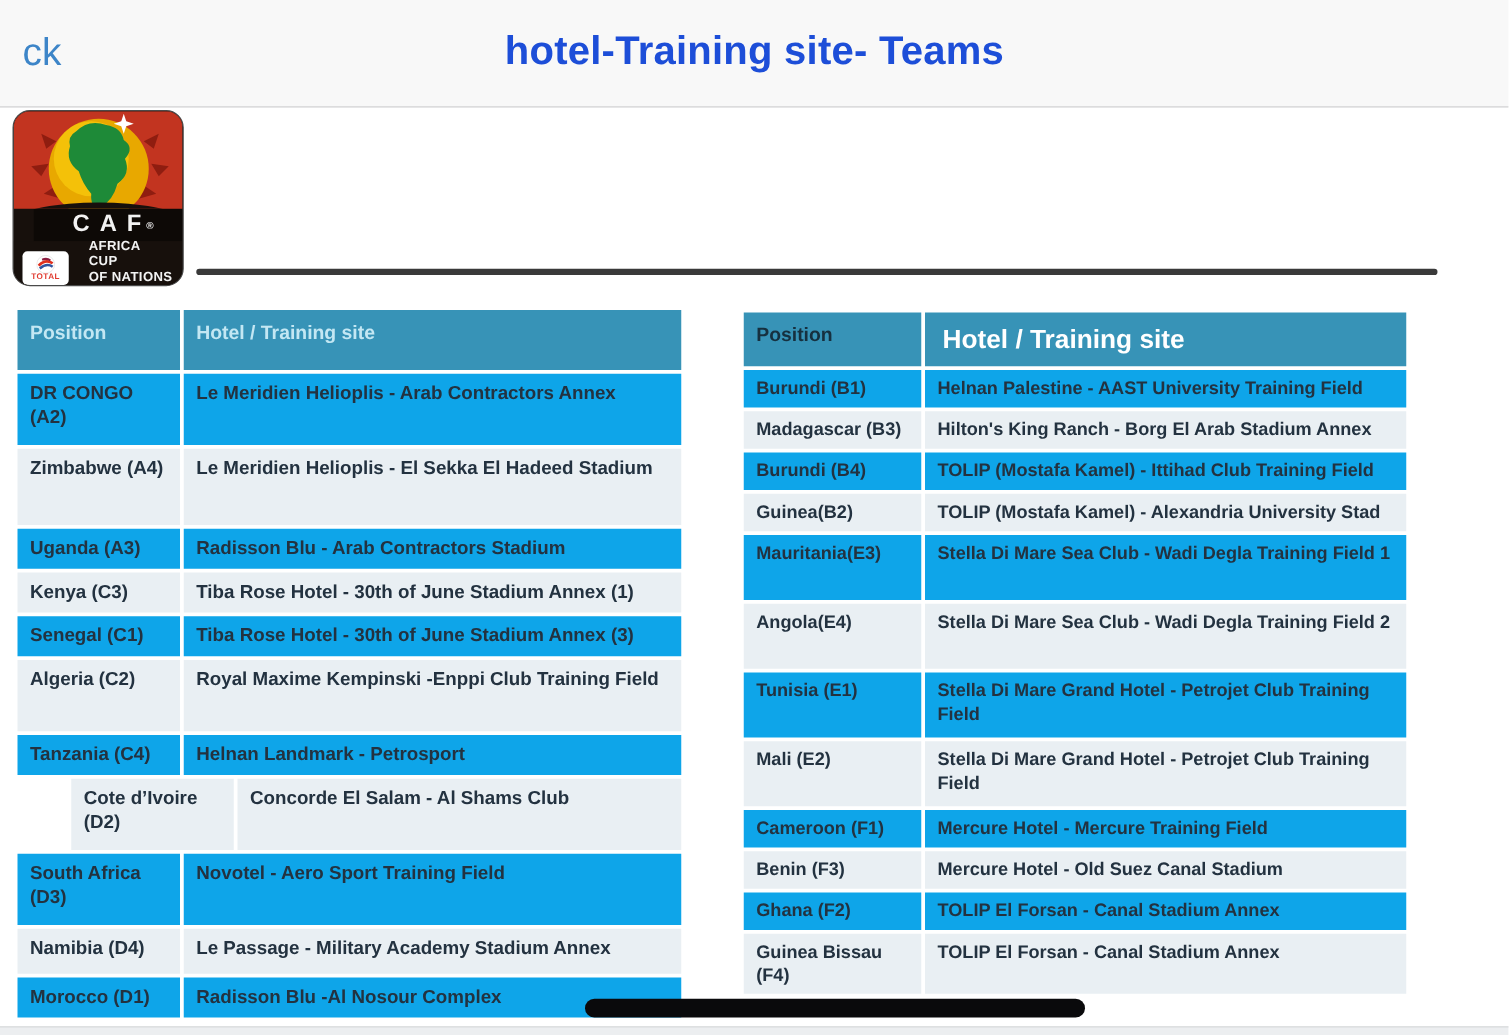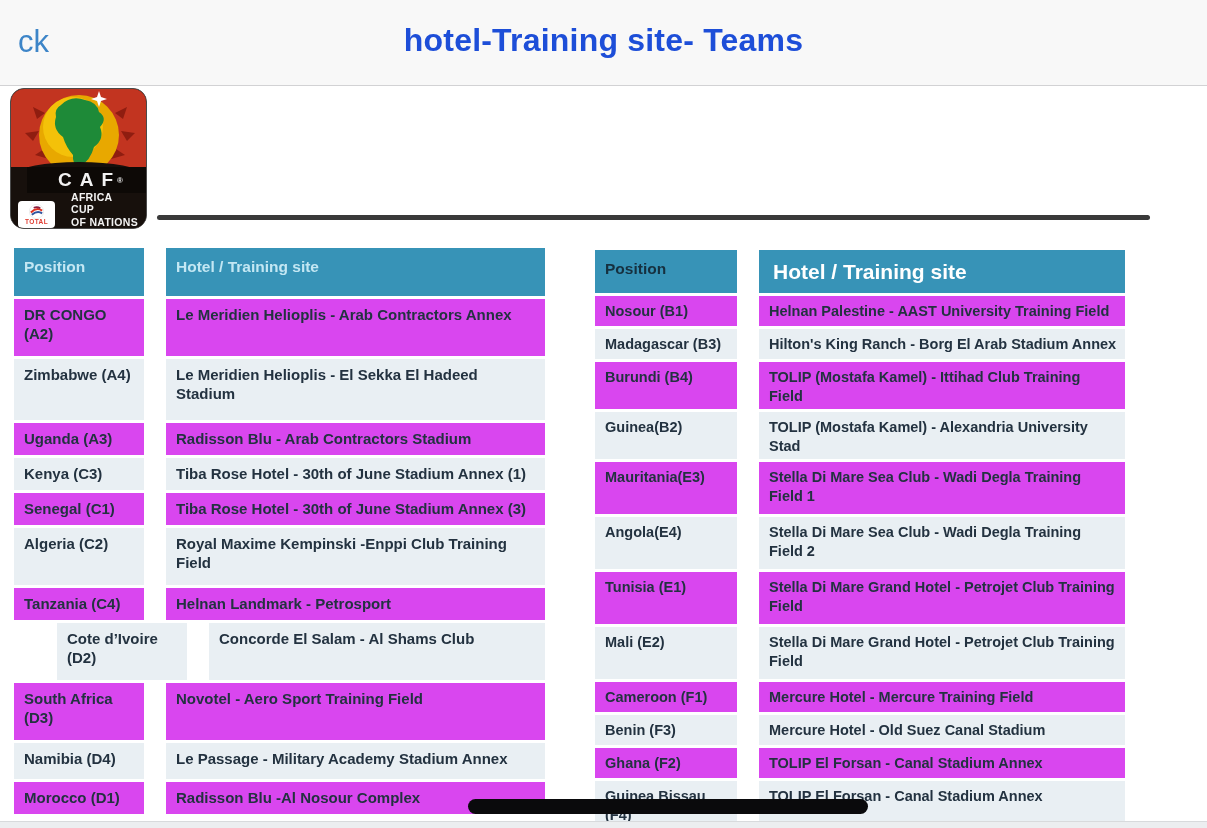--- a/index.html
+++ b/index.html
@@ -47,32 +47,32 @@
   .acn-lines{color:#f3f3f3;font-weight:bold;font-size:10.5px;line-height:1.18;letter-spacing:.3px;}
   
   .divider{
     position:absolute;left:157px;top:215px;width:993px;height:5px;
     background:#3a3a3a;border-radius:3px;
   }
   
   .table{position:absolute;}
   #table-left{left:14px;top:248px;width:531px;}
   #table-right{left:595px;top:250px;width:530px;}
-  .row{display:flex;gap:22px;margin-bottom:3px;box-sizing:border-box;}
+  .row{display:flex;gap:3px;margin-bottom:3px;box-sizing:border-box;}
   .cell{
     box-sizing:border-box;padding:6px 8px 4px 10px;font-weight:bold;
     font-size:15px;color:#233240;line-height:1.28;
   }
   #table-right .cell{font-size:14.5px;}
   #table-left .pos{flex:0 0 130px;}
   #table-left .hot{flex:1;}
   #table-right .pos{flex:0 0 142px;}
   #table-right .hot{flex:1;}
   .row .cell{background:#e9eff3;}
-  .row.dark .cell{background:#d946ef;}
+  .row.dark .cell{background:#0ea5e9;}
   .row.hdr .cell{background:#3793b7;}
   
   #table-left .row.hdr{min-height:48px;}
   #table-left .row.hdr .cell{color:#c3e7f3;font-size:15.5px;padding-top:9px;}
   
   #table-right .row.hdr{min-height:43px;}
   #table-right .row.hdr .pos{color:#16303f;font-size:15.5px;padding-top:9px;}
   #table-right .row.hdr .hot{color:#ffffff;font-size:21px;padding-top:9px;padding-left:14px;}
   
   #table-left .row{min-height:32px;}
@@ -202,21 +202,21 @@
         <div class="cell pos">Morocco (D1)</div>
         <div class="cell hot">Radisson Blu -Al Nosour Complex</div>
       </div>
     </div>
   <div class="table" id="table-right">
       <div class="row hdr">
         <div class="cell pos">Position</div>
         <div class="cell hot">Hotel / Training site</div>
       </div>
       <div class="row dark">
-        <div class="cell pos">Nosour (B1)</div>
+        <div class="cell pos">Burundi (B1)</div>
         <div class="cell hot">Helnan Palestine - AAST University Training Field</div>
       </div>
       <div class="row light">
         <div class="cell pos">Madagascar (B3)</div>
         <div class="cell hot">Hilton's King Ranch - Borg El Arab Stadium Annex</div>
       </div>
       <div class="row dark">
         <div class="cell pos">Burundi (B4)</div>
         <div class="cell hot">TOLIP (Mostafa Kamel) - Ittihad Club Training Field</div>
       </div>

